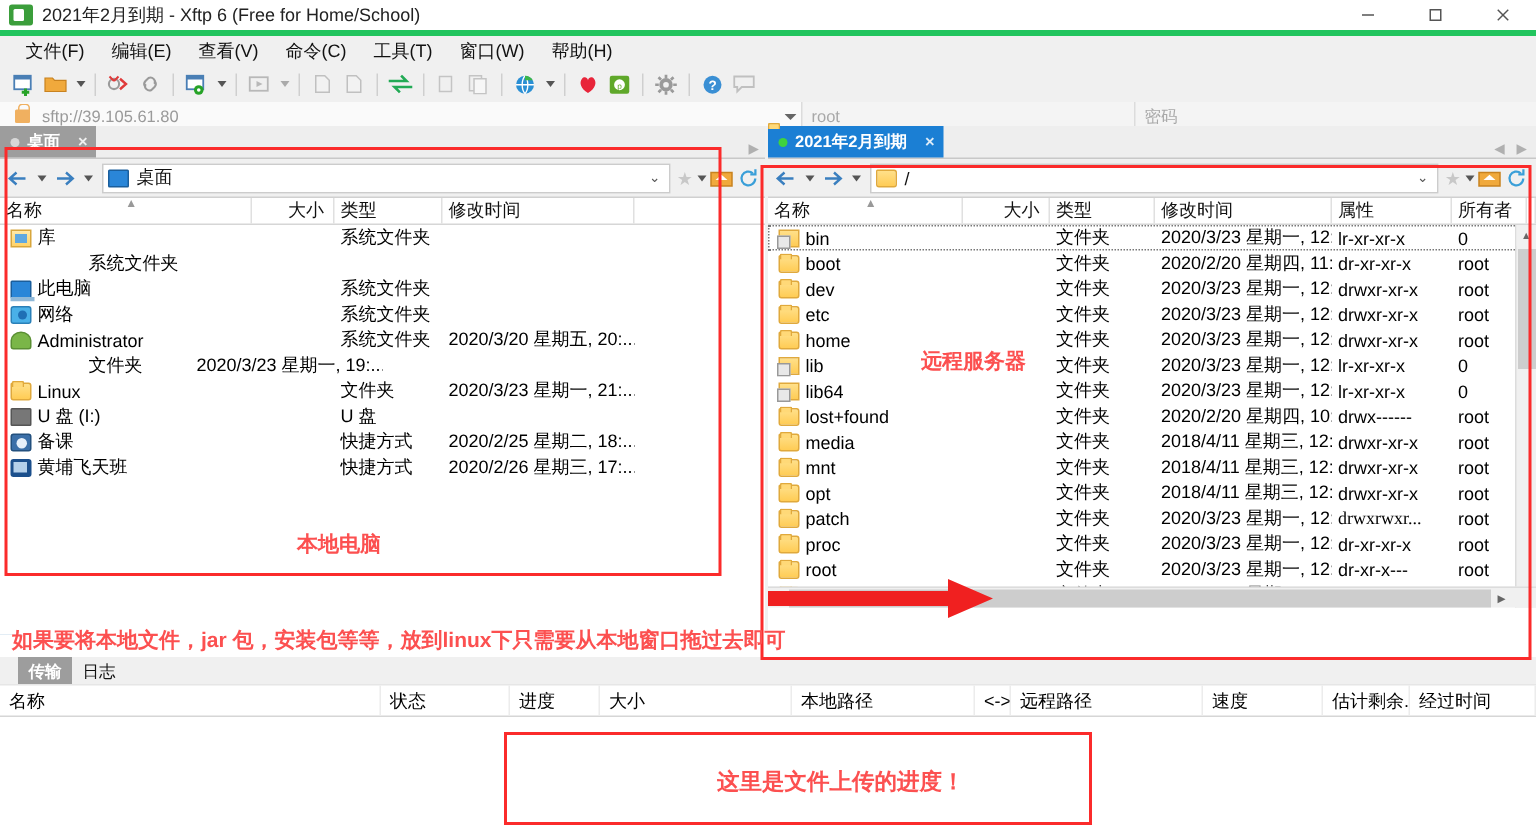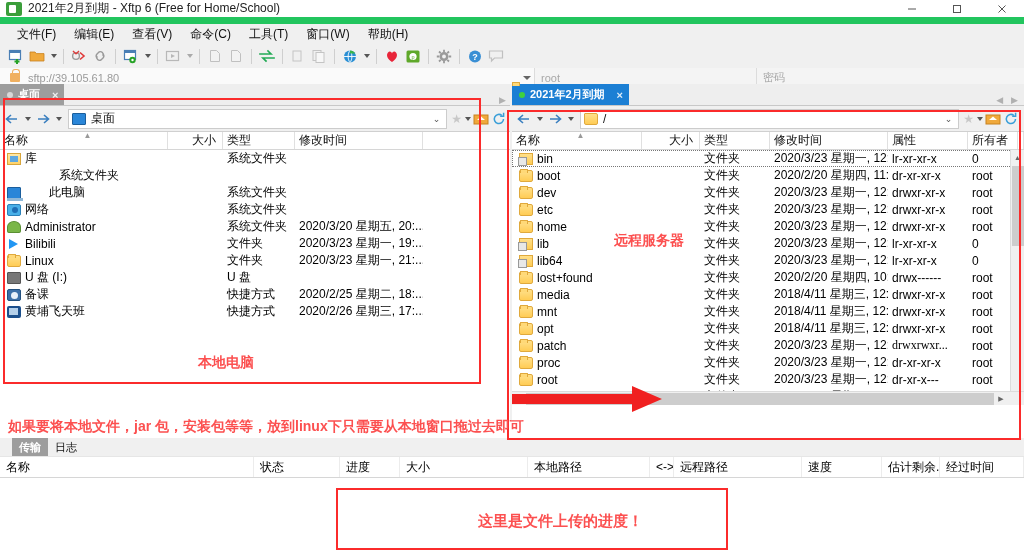--- a/index.html
+++ b/index.html
@@ -5,21 +5,21 @@
   * { box-sizing: border-box; }
   html, body { margin:0; padding:0; }
   body {
     width:1024px; height:559px;
     font-family:"Liberation Sans","DejaVu Sans",sans-serif;
     font-size:12px; color:#000; background:#fff;
     overflow:hidden; position:relative;
   }
 
   
-  .titlebar{height:24px;background:#fff;display:flex;align-items:center;border-bottom:7px solid #22c55e;}
+  .titlebar{height:24px;background:#fff;display:flex;align-items:center;border-bottom:4px solid #22c55e;}
   .tb-icon{width:16px;height:14px;margin:0 6px 0 6px;background:#3b9e3b;border-radius:2px;position:relative;flex:none;}
   .tb-icon:after{content:"";position:absolute;left:3px;top:3px;width:7px;height:8px;background:#fff;border-radius:1px;}
   .tb-title{font-size:12px;color:#222;white-space:nowrap;}
   .tb-spacer{flex:1;}
   .win-btn{width:45px;height:24px;display:flex;align-items:center;justify-content:center;color:#555;font-size:13px;}
   .win-btn svg{display:block;}
 
   
   .menubar{height:20px;background:#f0f0f0;display:flex;align-items:center;padding-left:8px;border-bottom:0;}
   .menu-item{padding:2px 9px;font-size:12px;color:#111;white-space:nowrap;}
@@ -385,21 +385,21 @@
           <div class="cell" style="width: 128px;"></div>
           <div class="cell" style="width: 85px;"></div>
         </div>
         <div class="row">
           <div class="cell num" style="width: 55px;"></div>
           <div class="cell" style="width: 72px;">系统文件夹</div>
           <div class="cell" style="width: 128px;"></div>
           <div class="cell" style="width: 85px;"></div>
         </div>
         <div class="row">
-          <div class="cell fname" style="width: 168px; gap: 24px;">
+          <div class="cell fname" style="width: 168px;">
             <span class="ficon ico-pc"></span>
             <span>此电脑</span>
           </div>
           <div class="cell num" style="width: 55px;"></div>
           <div class="cell" style="width: 72px;">系统文件夹</div>
           <div class="cell" style="width: 128px;"></div>
           <div class="cell" style="width: 85px;"></div>
         </div>
         <div class="row">
           <div class="cell fname" style="width: 168px;">
@@ -415,24 +415,20 @@
           <div class="cell fname" style="width: 168px;">
             <span class="ficon ico-user"></span>
             <span>Administrator</span>
           </div>
           <div class="cell num" style="width: 55px;"></div>
           <div class="cell" style="width: 72px;">系统文件夹</div>
           <div class="cell" style="width: 128px;">2020/3/20 星期五, 20:...</div>
           <div class="cell" style="width: 85px;"></div>
         </div>
         <div class="row">
-          <div class="cell fname" style="width: 168px;">
-            <span class="ficon ico-bili"></span>
-            <span>Bilibili</span>
-          </div>
           <div class="cell num" style="width: 55px;"></div>
           <div class="cell" style="width: 72px;">文件夹</div>
           <div class="cell" style="width: 128px;">2020/3/23 星期一, 19:...</div>
           <div class="cell" style="width: 85px;"></div>
         </div>
         <div class="row">
           <div class="cell fname" style="width: 168px;">
             <span class="ficon ico-folder"></span>
             <span>Linux</span>
           </div>

